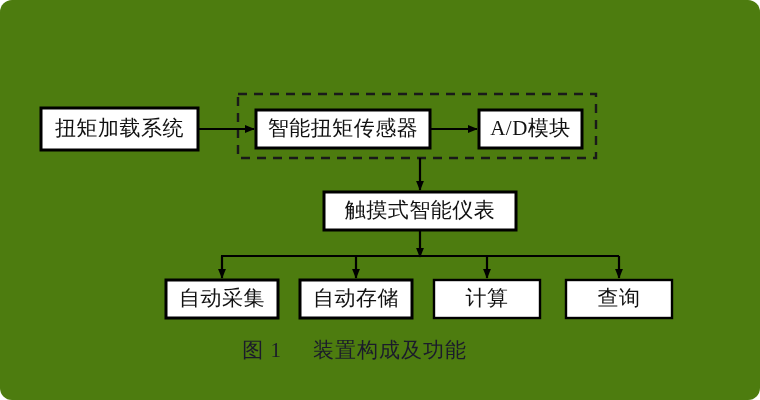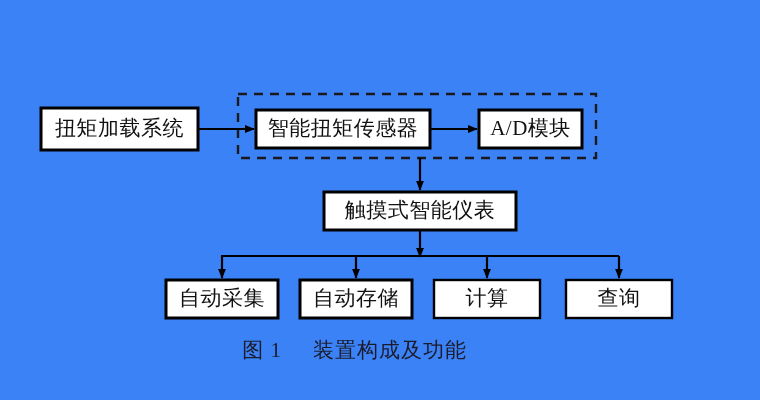--- a/index.html
+++ b/index.html
@@ -10,21 +10,22 @@
   body {
     width: 760px;
     height: 400px;
     overflow: hidden;
     font-family: "Liberation Serif", "DejaVu Serif", serif;
   }
   #figure-root {
     position: relative;
     width: 760px;
     height: 400px;
-    background: #3b82f6;
+    background: #4d7c0f;
+    border-radius: 12px;
   }
   svg#diagram {
     position: absolute;
     left: 0;
     top: 0;
     width: 760px;
     height: 400px;
     display: block;
   }
   .box-rect {

